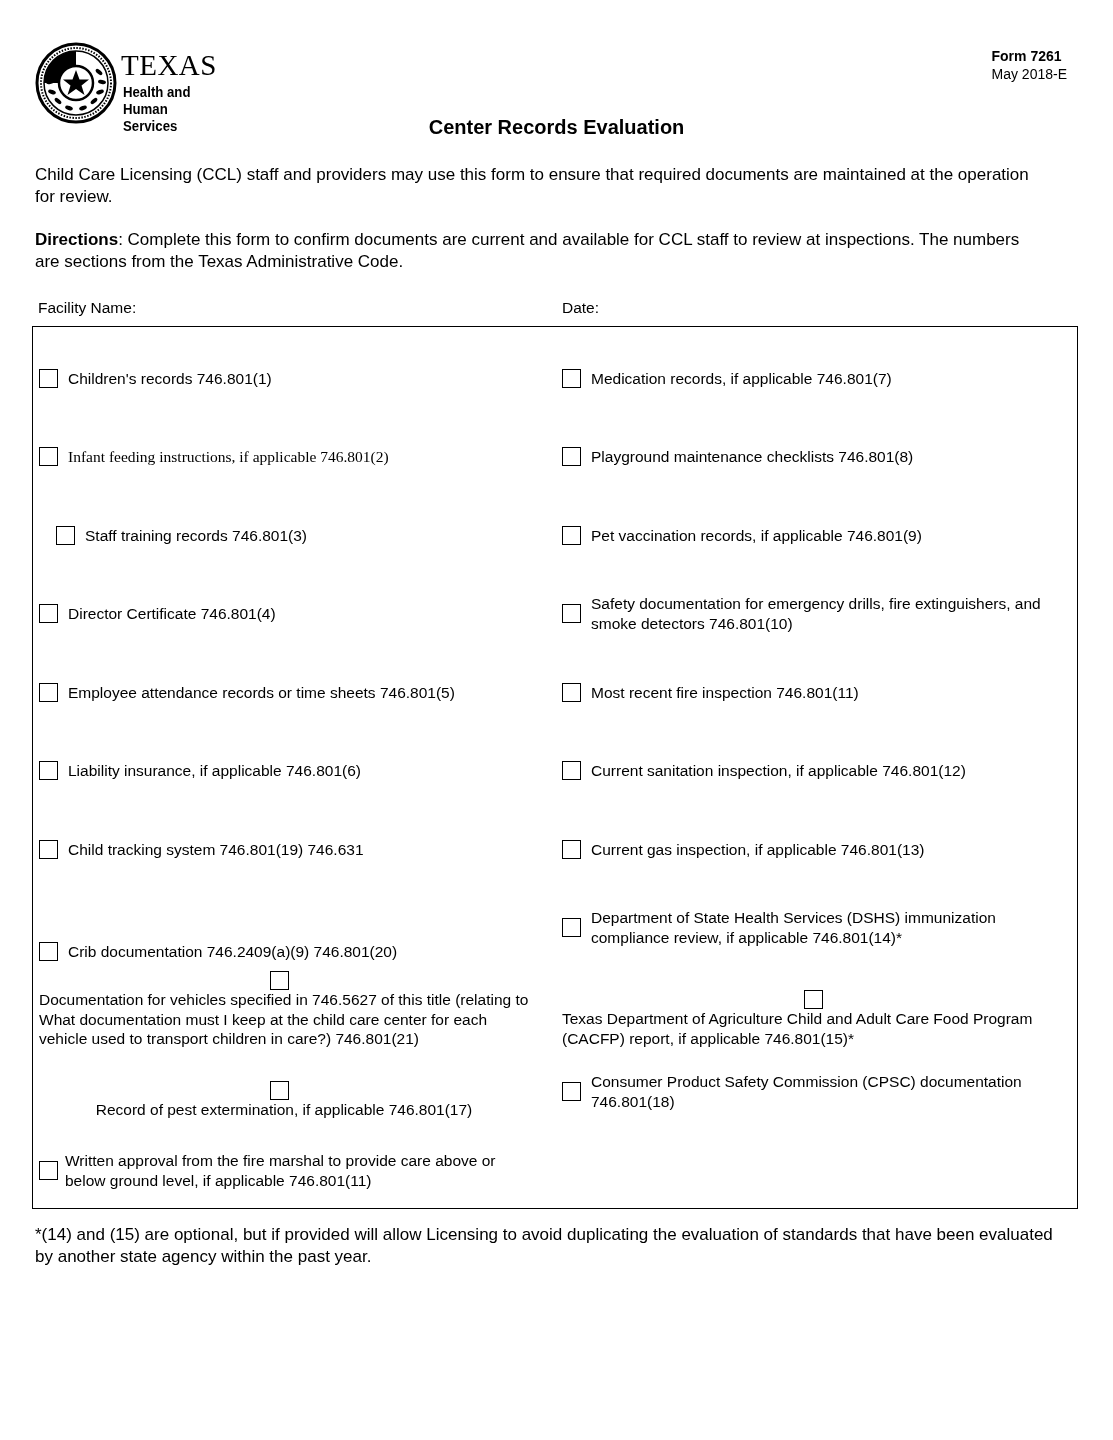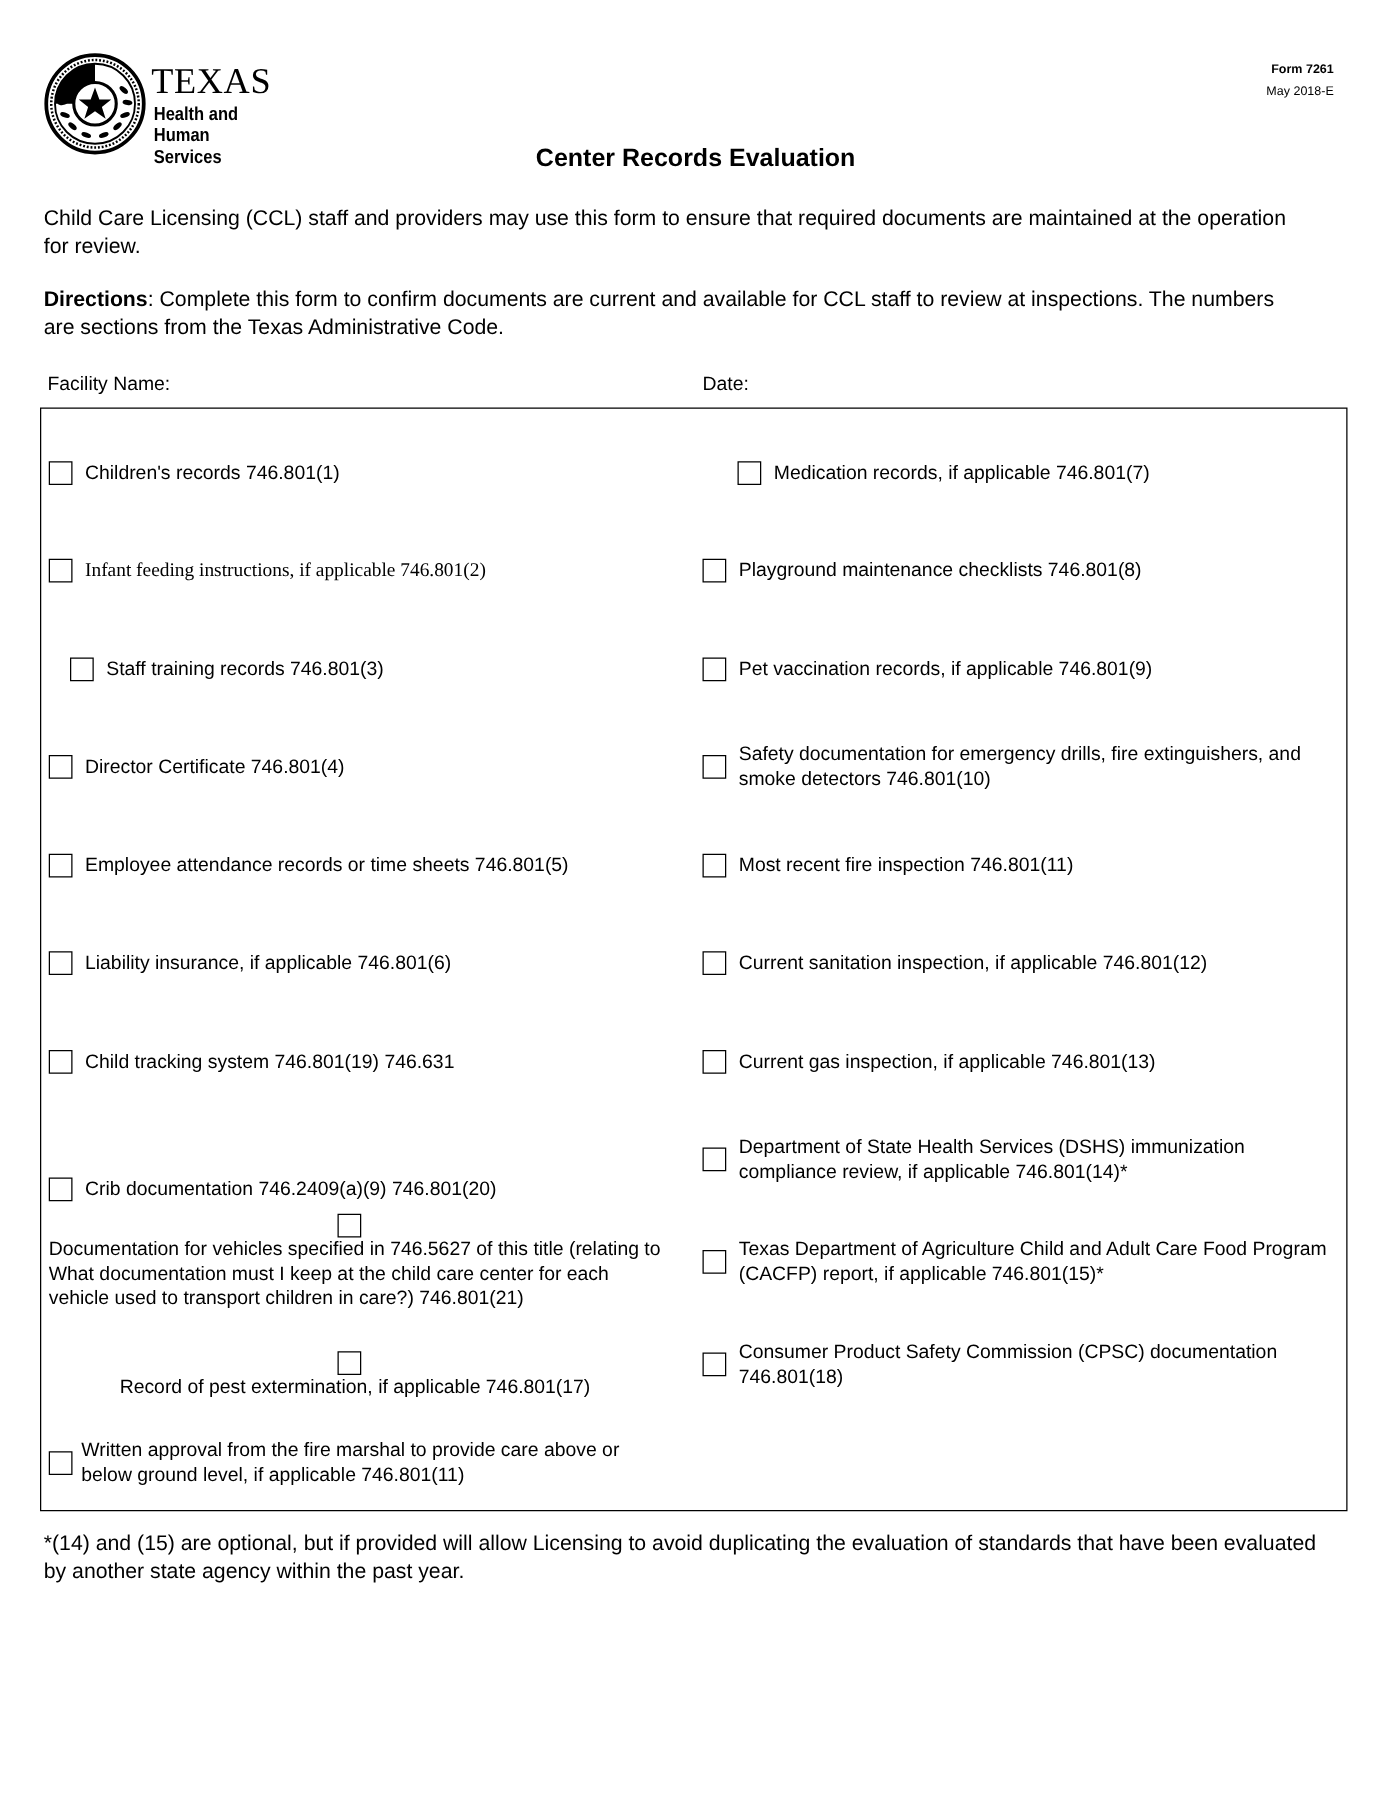--- a/index.html
+++ b/index.html
@@ -1,21 +1,21 @@
 <!DOCTYPE html>
 <html><head>
 <meta charset="utf-8">
 <style>
   html, body { margin: 0; padding: 0; background: #ffffff; }
   body { width: 1113px; height: 1440px; position: relative; font-family: "Liberation Sans", sans-serif; color: #000; overflow: hidden; }
   .logo { position: absolute; left: 35px; top: 42px; width: 210px; height: 82px; }
   .logo-seal { position: absolute; left: 0; top: 0; width: 82px; height: 82px; }
   .logo-texas { position: absolute; left: 86px; top: 8px; font-family: "Liberation Serif", serif; font-size: 29px; letter-spacing: 0.5px; line-height: 30px; }
   .logo-sub { position: absolute; left: 88px; top: 41px; font-size: 15px; font-weight: bold; line-height: 17px; transform: scaleX(0.88); transform-origin: left; }
-  .form-id { position: absolute; right: 46px; top: 47px; text-align: right; font-size: 10px; line-height: 18px; }
+  .form-id { position: absolute; right: 46px; top: 47px; text-align: left; font-size: 14px; line-height: 18px; }
   .form-id .num { font-weight: bold; }
   .title { position: absolute; left: 0; width: 1113px; top: 116px; text-align: center; font-size: 20px; font-weight: bold; }
   .intro { position: absolute; left: 35px; top: 164px; width: 1010px; font-size: 17px; line-height: 21.5px; }
   .directions { position: absolute; left: 35px; top: 229px; width: 1010px; font-size: 17px; line-height: 21.5px; }
   .directions b { font-weight: bold; }
   .field-label { position: absolute; top: 299px; font-size: 15.5px; }
   .box { position: absolute; left: 32px; top: 326px; width: 1046px; height: 883px; border: 1.5px solid #000; box-sizing: border-box; }
   .item { position: absolute; display: flex; align-items: center; font-size: 15.5px; line-height: 19.5px; }
   .cb { width: 19px; height: 19px; border: 1.3px solid #000; box-sizing: border-box; flex: 0 0 auto; margin-right: 10px; background: #fff; cursor: pointer; }
   .item.left { left: 39px; width: 490px; }
@@ -113,21 +113,21 @@
   </div>
 <div class="item left" style="top:1081px;flex-direction:column;">
     <span class="cb"></span>
     <span>Record of pest extermination, if applicable 746.801(17)</span>
   </div>
 <div class="item left" style="top:1151px; width:500px;">
     <span class="cb" style="margin-right:7px;"></span>
     <span style="font-size:15.5px;">Written approval from the fire marshal to provide care above or below ground level, if applicable 746.801(11)</span>
   </div>
 
-<div class="item right" style="top:369px;margin-left:28px;">
+<div class="item right" style="top:369px;">
     <span class="cb"></span>
     <span>Medication records, if applicable 746.801(7)</span>
   </div>
 <div class="item right" style="top:447px;">
     <span class="cb"></span>
     <span>Playground maintenance checklists 746.801(8)</span>
   </div>
 <div class="item right" style="top:526px;">
     <span class="cb"></span>
     <span>Pet vaccination records, if applicable 746.801(9)</span>
@@ -145,21 +145,21 @@
     <span>Current sanitation inspection, if applicable 746.801(12)</span>
   </div>
 <div class="item right" style="top:840px;">
     <span class="cb"></span>
     <span>Current gas inspection, if applicable 746.801(13)</span>
   </div>
 <div class="item right" style="top:908px;">
     <span class="cb"></span>
     <span>Department of State Health Services (DSHS) immunization compliance review, if applicable 746.801(14)*</span>
   </div>
-<div class="item right" style="top:990px;">
+<div class="item right" style="top:990px;flex-direction:column;">
     <span class="cb"></span>
     <span>Texas Department of Agriculture Child and Adult Care Food Program (CACFP) report, if applicable 746.801(15)*</span>
   </div>
 <div class="item right" style="top:1072px;">
     <span class="cb"></span>
     <span>Consumer Product Safety Commission (CPSC) documentation 746.801(18)</span>
   </div>
 
 <div class="footnote">*(14) and (15) are optional, but if provided will allow Licensing to avoid duplicating the evaluation of standards that have been evaluated by another state agency within the past year.</div>
 

